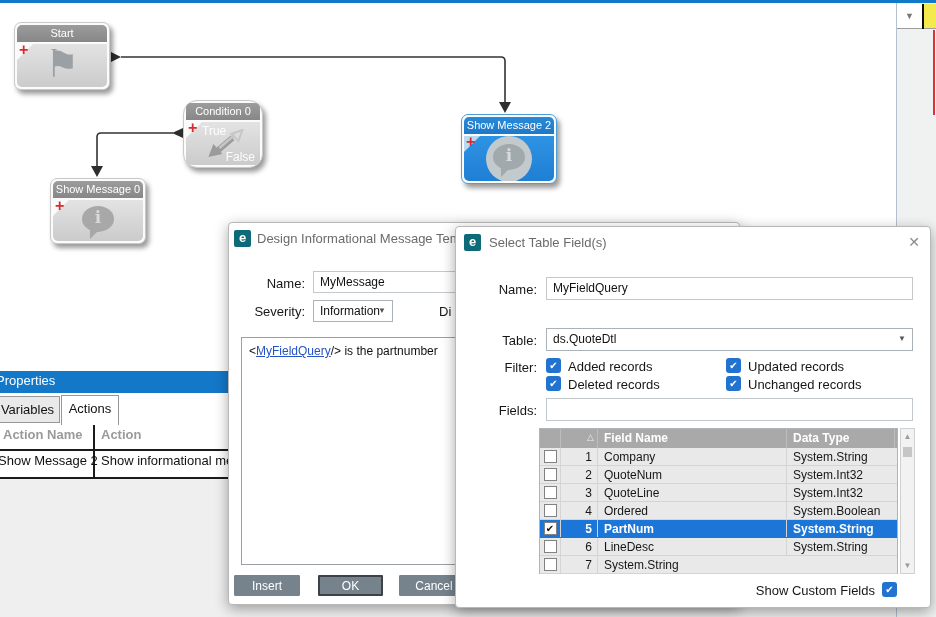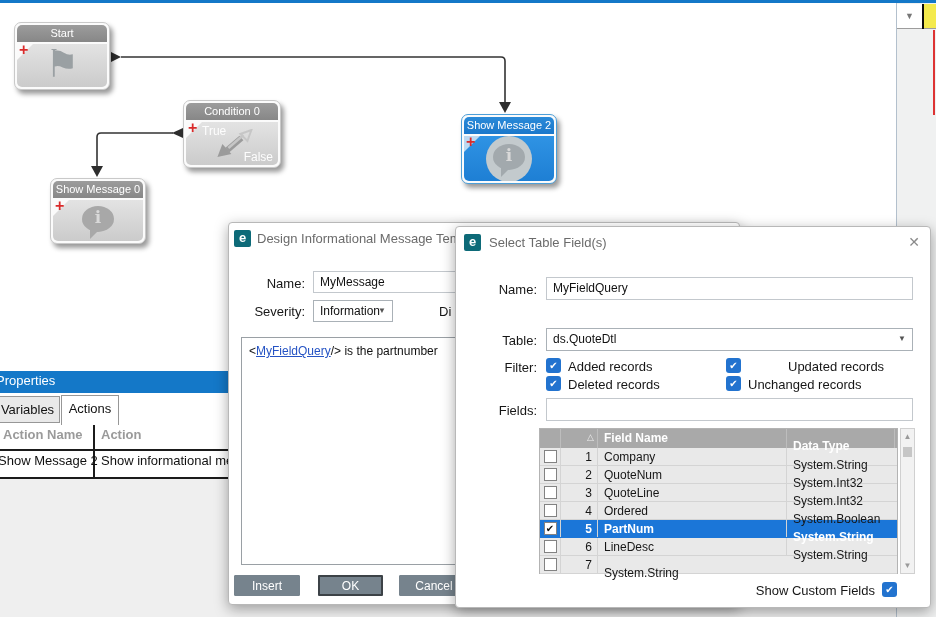--- a/index.html
+++ b/index.html
@@ -28,21 +28,21 @@
   .node .body { position:relative; height:calc(100% - 19px); margin-top:2px;
     background:linear-gradient(#e3e3e3,#cbcbcb); border-radius:0 0 5px 5px; overflow:hidden; }
   .fold { position:absolute; left:0; top:0; width:0; height:0;
     border-top:16px solid #fafafa; border-right:16px solid transparent; }
   .plus { position:absolute; left:2px; top:-3px; font-size:16px; font-weight:700; color:#d92b2b; }
   .node.blue { border-color:#4d9fd8; }
   .node.blue .hdr { background:linear-gradient(#2a8ad8,#1b78cb); }
   .node.blue .body { background:linear-gradient(#2f93e4,#1e7fd4); }
   .node.blue .fold { border-top-color:#bcd9f2; }
   #node-start { left:14px; top:22px; width:96px; height:68px; }
-  #node-cond  { left:183px; top:100px; width:98px; height:68px; }
+  #node-cond  { left:183px; top:100px; width:80px; height:68px;border-radius:14px; }
   #node-sm0   { left:50px; top:178px; width:96px; height:66px; }
   #node-sm2   { left:461px; top:114px; width:96px; height:70px; }
   .flag { position:absolute; left:50%; top:50%; transform:translate(-50%,-54%);
     font-family:"DejaVu Sans", sans-serif; font-size:38px; color:#9aa0a3; }
   .tf { position:absolute; color:#fdfdfd; font-size:12px; }
   .tf.true  { left:16px; top:2px; }
   .tf.false { right:5px; bottom:1px; }
   .cond-svg { position:absolute; left:50%; top:50%; transform:translate(-44%,-50%); }
   .balloon { position:absolute; left:50%; top:50%; transform:translate(-50%,-58%);
     width:32px; height:26px; background:#a8a8a8; border-radius:50%; }
@@ -105,21 +105,21 @@
   #grid { position:absolute; left:83px; top:201px; width:359px; height:146px;
     border:1px solid #b3b3b3; background:#e9e9e9; }
   .ghead { display:flex; height:19px; background:#a9a9a9; color:#fff; font-size:12px; font-weight:700; }
   .ghead > span { border-right:1px solid #bdbdbd; }
   .grow { display:flex; height:18px; background:#e9e9e9; border-bottom:1px solid #d4d4d4;
     font-size:12px; color:#161616; }
   .grow.selected { background:#1b76d8; color:#fff; font-weight:700; border-bottom-color:#1b76d8; }
   .gcb   { width:21px; display:flex; align-items:center; justify-content:center; border-right:1px solid #d4d4d4; }
   .gnum  { width:37px; text-align:right; padding:2px 5px 0 0; border-right:1px solid #d4d4d4; }
   .gname { width:189px; padding:2px 0 0 6px; border-right:1px solid #d4d4d4; }
-  .gtype { width:108px; padding:10px 0 0 6px; }
+  .gtype { width:108px; padding:2px 0 0 6px; }
   .ghead .gcb { background:#a9a9a9; }
   .ghead .gnum { position:relative; }
   .ghead .gnum .sort { position:absolute; right:3px; top:3px; font-size:9px; font-weight:400; color:#ececec; }
   .wincb { width:13px; height:13px; background:#fff; border:1px solid #828282; font-size:10px;
     line-height:12px; text-align:center; color:#111; font-family:"DejaVu Sans", sans-serif; }
   #gscroll { position:absolute; left:444px; top:201px; width:15px; height:146px;
     background:#f2f2f2; border:1px solid #d0d0d0; }
   #gscroll .sa { position:absolute; left:0; width:100%; text-align:center; font-size:8px; color:#9a9a9a; }
   #gscroll .sa.up { top:3px; } #gscroll .sa.down { bottom:3px; }
   #gscroll .thumb { position:absolute; left:2px; top:18px; width:9px; height:10px; background:#c6c6c6; }
@@ -256,21 +256,21 @@
     <span class="lbl" style="right:393px; top:106px;">Table:</span>
     <div class="combo" style="left:90px; top:101px; width:367px; height:23px;">
       <span>ds.QuoteDtl</span>
       <span class="arr">▼</span>
     </div>
 
     <span class="lbl" style="right:393px; top:133px;">Filter:</span>
     <span class="chk" style="left:90px; top:131px;">✔</span>
     <span class="chk-lbl" style="left:112px; top:132px;">Added records</span>
     <span class="chk" style="left:270px; top:131px;">✔</span>
-    <span class="chk-lbl" style="left:292px; top:132px;margin-left:40px;">Updated records</span>
+    <span class="chk-lbl" style="left:292px; top:132px;">Updated records</span>
     <span class="chk" style="left:90px; top:149px;">✔</span>
     <span class="chk-lbl" style="left:112px; top:150px;">Deleted records</span>
     <span class="chk" style="left:270px; top:149px;">✔</span>
     <span class="chk-lbl" style="left:292px; top:150px;">Unchanged records</span>
 
     <span class="lbl" style="right:393px; top:176px;">Fields:</span>
     <div class="inp" style="left:90px; top:171px; width:367px; height:23px;"></div>
 
     <div id="grid">
       <div class="ghead">

